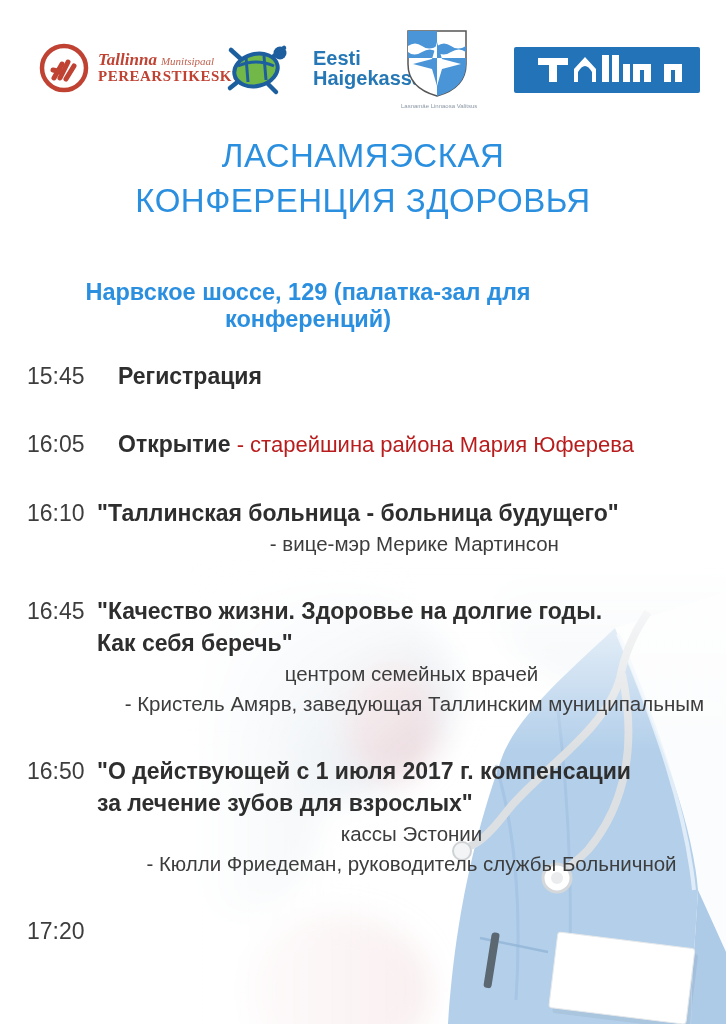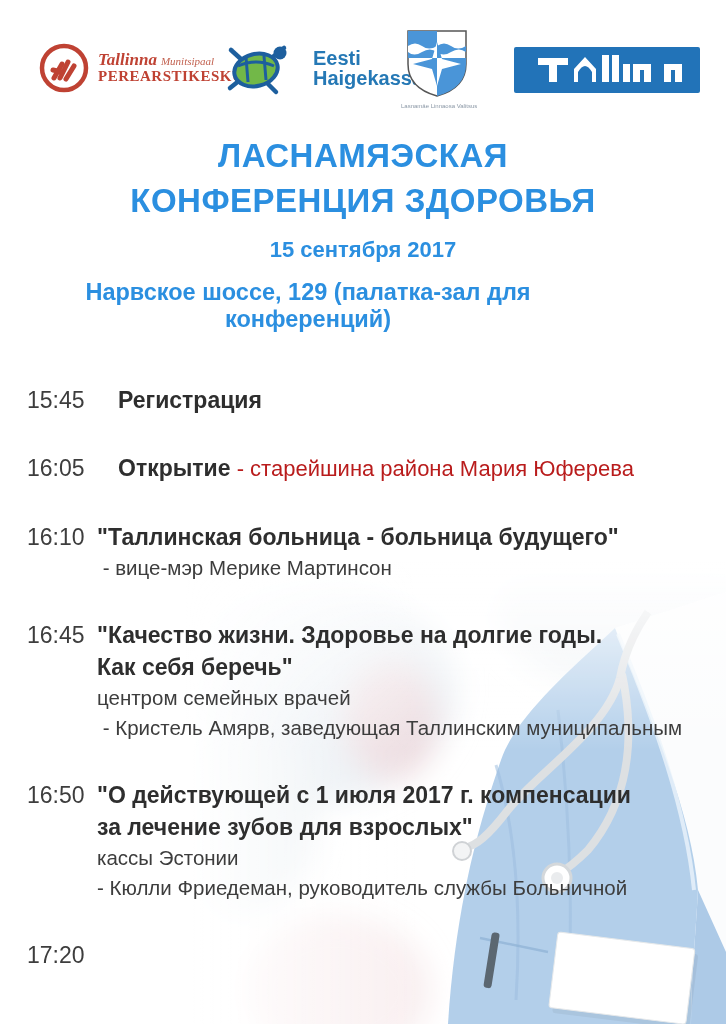--- a/index.html
+++ b/index.html
@@ -16,35 +16,35 @@
   .logo-pere .brand{font-family:"Liberation Serif","DejaVu Serif",serif;font-style:italic;font-weight:bold;color:#bf4233;font-size:17px;}
   .logo-pere .sub{font-family:"Liberation Serif","DejaVu Serif",serif;font-style:italic;color:#c2614f;font-size:11px;margin-left:4px;}
   .logo-pere .name{font-family:"Liberation Serif","DejaVu Serif",serif;font-weight:bold;color:#bf4233;font-size:15px;letter-spacing:.5px;}
   .logo-hk{position:absolute;left:224px;top:40px;display:flex;align-items:center;gap:21px;}
   .logo-hk .txt{color:#2578b5;font-weight:bold;font-size:20px;line-height:1.0;}
   .logo-shield{position:absolute;left:401px;top:28px;width:72px;text-align:center;}
   .logo-shield .cap{font-size:6px;color:#8a97a5;margin-top:1px;white-space:nowrap;}
   .logo-tallinn{position:absolute;left:514px;top:47px;}
   
   .title{position:absolute;left:0;top:133px;width:726px;text-align:center;
-         color:#2b8fe0;font-weight:bold;font-size:33px;line-height:45px;letter-spacing:.5px;}
+         color:#2b8fe0;font-weight:normal;font-size:33px;line-height:45px;letter-spacing:.5px;}
   .date{position:absolute;left:0;top:237px;width:726px;text-align:center;
         color:#2b8fe0;font-weight:bold;font-size:22px;}
   .location{position:absolute;left:0;top:279px;width:616px;text-align:center;
         color:#2b8fe0;font-weight:bold;font-size:23.5px;}
   
-  .schedule{position:absolute;left:0;top:360px;width:726px;z-index:2;margin-top:24px;}
+  .schedule{position:absolute;left:0;top:360px;width:726px;z-index:2;}
   .sched-row{display:grid;grid-template-columns:70px 1fr;padding-left:27px;}
   .sched-row + .sched-row{margin-top:36px;}
   .time{font-size:23px;color:#3d3d3d;line-height:32px;}
   .content{min-width:0;}
   .line{font-size:23px;font-weight:bold;color:#2e2e2e;line-height:32px;white-space:pre;}
   .line.plain{padding-left:21px;}
   .inline{font-weight:normal;font-size:22px;color:#b91c1c;}
-  .detail-line{font-size:20.5px;color:#3d3d3d;line-height:30px;white-space:pre;}
+  .detail-line{font-size:20.5px;color:#3d3d3d;line-height:30px;white-space:pre;text-align:center;}
   .content .detail-line:first-of-type{margin-top:5px;}
   
   .photo{position:absolute;left:186px;top:560px;width:540px;height:464px;z-index:1;pointer-events:none;}
 </style>
 </head>
 <body>
 
 <div class="poster">
 
   <svg class="photo" viewBox="0 0 540 464" width="540" height="464">
@@ -185,21 +185,20 @@
             <rect x="142" y="17" width="18" height="6"></rect>
         </g>
       </svg>
     </div>
   </div>
 
   <div class="title">
     <div>ЛАСНАМЯЭСКАЯ</div>
     <div>КОНФЕРЕНЦИЯ ЗДОРОВЬЯ</div>
   </div>
-  <div class="date">15 сентября 2017</div>
   <div class="location">Нарвское шоссе, 129 (палатка-зал для конференций)</div>
 
   <div class="schedule">
       <div class="sched-row">
         <span class="time">15:45</span>
         <div class="content">
           <div class="line plain"><b>Регистрация</b></div>
         </div>
       </div>
       <div class="sched-row">

